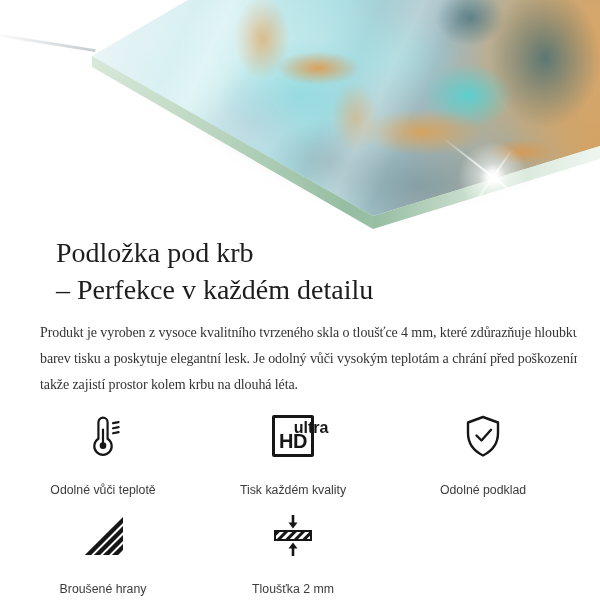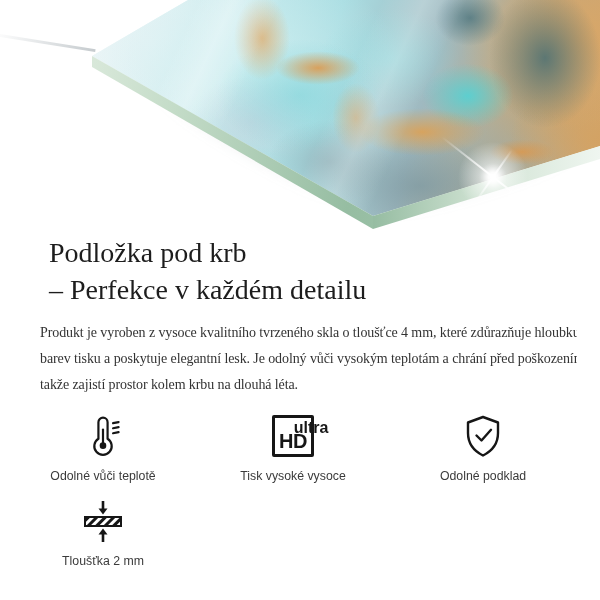--- a/index.html
+++ b/index.html
@@ -54,31 +54,31 @@
   .glow{position:absolute;left:-40px;top:-40px;width:80px;height:80px;border-radius:50%;
     background:radial-gradient(circle, rgba(255,255,255,.95) 0 8%, rgba(255,255,255,.5) 25%, transparent 62%);}
   .ray{position:absolute;background:linear-gradient(to right, transparent, rgba(255,255,255,.95) 45% 55%, transparent);}
   .r1{left:-65px;top:-1px;width:130px;height:2px;transform:rotate(38deg);}
   .r2{left:-33px;top:-1px;width:66px;height:2px;transform:rotate(-55deg);}
   .core{position:absolute;left:-3px;top:-3px;width:6px;height:6px;border-radius:50%;
     background:#fff;box-shadow:0 0 7px 3px rgba(255,255,255,.9);}
 
   
   .content{padding:0 23px 0 40px;}
-  h1{margin:2px 0 0 9px;font-family:"Liberation Serif",serif;font-weight:400;
+  h1{margin:2px 0 0 16px;font-family:"Liberation Serif",serif;font-weight:400;
      font-size:28px;line-height:37px;color:#1d1d1d;white-space:pre-line;}
   .description{margin-top:12px;width:537px;font-size:14px;letter-spacing:-0.1px;
      line-height:26px;color:#333;white-space:pre;overflow:hidden;font-family:Liberation Serif, serif;}
 
   
   .features{margin:14px 0 0 -32px;display:grid;grid-template-columns:190px 190px 190px;
      row-gap:14px;justify-items:center;}
   .feature{display:flex;flex-direction:column;align-items:center;width:180px;}
   .icon-box{height:48px;display:flex;align-items:center;justify-content:center;}
-  .feature-label{margin-top:9px;font-size:12.3px;color:#3b3b3b;}
+  .feature-label{margin-top:23px;font-size:12.3px;color:#3b3b3b;}
   .uhd{width:36px;height:36px;border:3px solid #161616;border-radius:2px;background:#fff;
      display:flex;flex-direction:column;align-items:center;justify-content:center;color:#161616;}
   .uhd .t1{font-size:16px;font-weight:bold;line-height:10px;margin-left:36px;}
   .uhd .t2{font-size:20px;font-weight:bold;line-height:17px;letter-spacing:-0.5px;}
 </style>
 </head>
 <body>
 
 <div class="page">
 
@@ -124,36 +124,55 @@
         <div class="feature-label">Odolné vůči teplotě</div>
       </div>
 
       <div class="feature">
         <div class="icon-box">
           <div class="uhd">
             <span class="t1">ultra</span>
             <span class="t2">HD</span>
           </div>
         </div>
-        <div class="feature-label">Tisk vysoké vysoce</div>
+        <div class="feature-label">Tisk každém kvality</div>
       </div>
 
       <div class="feature">
         <div class="icon-box">
           <svg width="46" height="46" viewBox="0 0 46 46">
             <g fill="none" stroke="#161616" stroke-width="2.4" stroke-linejoin="round" stroke-linecap="round">
               <path d="M23 4 L38 9.5 V20 C38 31 31.6 38.2 23 42.5 C14.4 38.2 8 31 8 20 V9.5 Z"></path>
               <path d="M16.5 22.5 L21.5 27.5 L31 16.8"></path>
             </g>
           </svg>
         </div>
         <div class="feature-label">Odolné podklad</div>
       </div>
 
 
+      <div class="feature">
+        <div class="icon-box">
+          <svg width="46" height="46" viewBox="0 0 46 46">
+            <defs>
+              <clipPath id="tri">
+                  <path d="M4 43 L43 4 L43 43 Z"></path>
+                </clipPath>
+            </defs>
+            <g clip-path="url(#tri)" stroke="#161616" stroke-width="4.4">
+              <line x1="-6" y1="48" x2="42" y2="0"></line>
+              <line x1="3" y1="48" x2="51" y2="0"></line>
+              <line x1="12" y1="48" x2="60" y2="0"></line>
+              <line x1="21" y1="48" x2="69" y2="0"></line>
+              <line x1="30" y1="48" x2="78" y2="0"></line>
+            </g>
+          </svg>
+        </div>
+        <div class="feature-label">Broušené hrany</div>
+      </div>
 
       <div class="feature">
         <div class="icon-box">
           <svg width="46" height="46" viewBox="0 0 46 46">
             <defs>
               <pattern id="hatch" width="6" height="6" patternUnits="userSpaceOnUse" patternTransform="rotate(45)">
                 <rect width="6" height="6" fill="#ffffff"></rect>
                 <rect width="3" height="6" fill="#161616"></rect>
               </pattern>
             </defs>

